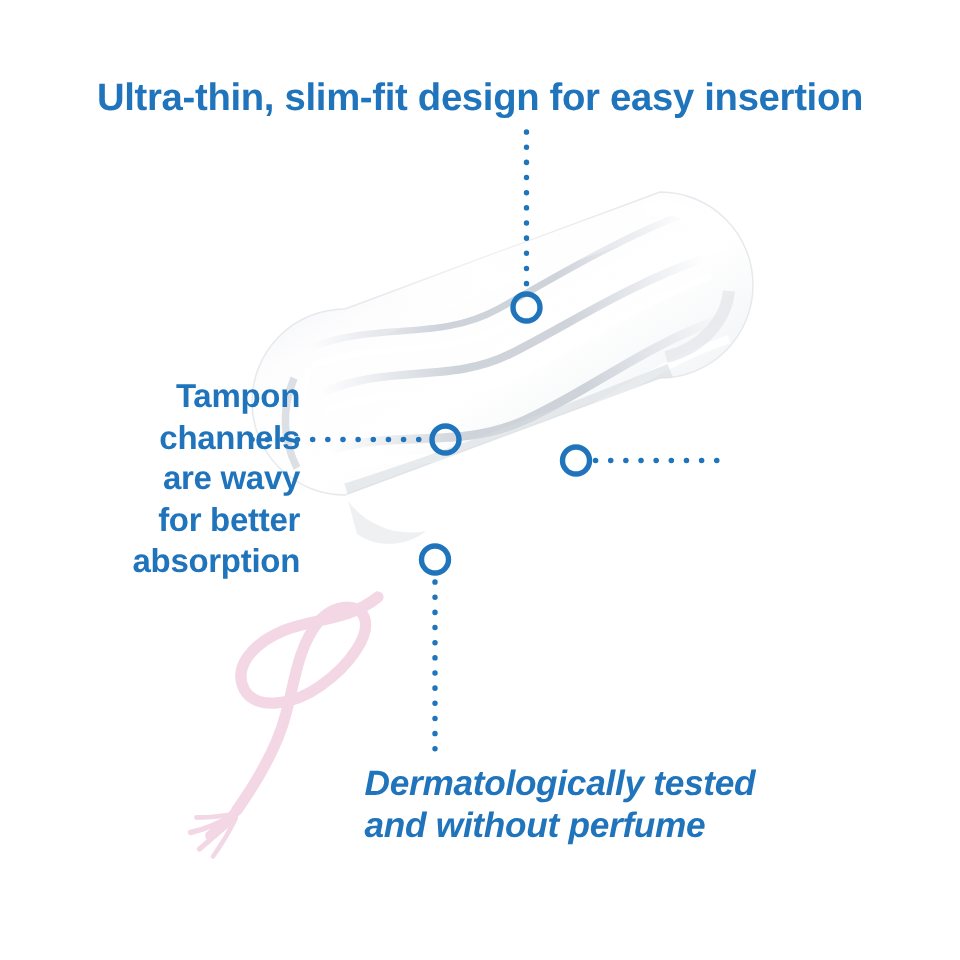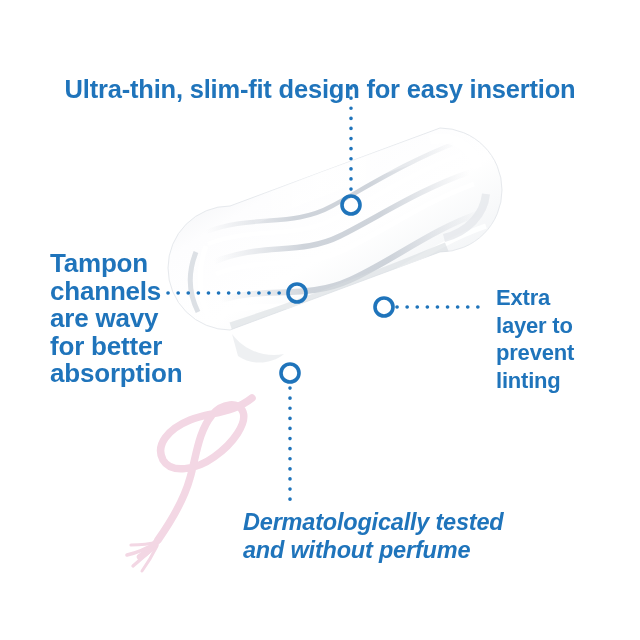--- a/index.html
+++ b/index.html
@@ -24,28 +24,27 @@
     white-space: pre-line;
     letter-spacing: -0.2px;
   }
   #label-top {
     left: 0;
     top: 50px;
     width: 640px;
     text-align: center;
     font-size: 25.5px;
     line-height: 30px;
-    margin-top: 24px;
   }
   #label-left {
     left: 50px;
     top: 250px;
     width: 150px;
-    text-align: left;
-    font-size: 26px;
+    text-align: right;
+    font-size: 22px;
     line-height: 27.5px;
   }
   #label-right {
     left: 496px;
     top: 284px;
     width: 140px;
     text-align: left;
     font-size: 22px;
     line-height: 27.5px;
   }
@@ -180,21 +179,17 @@
   </svg>
 
   <div class="label" id="label-top">Ultra-thin, slim-fit design for easy insertion</div>
 
   <div class="label" id="label-left">Tampon
 channels
 are wavy
 for better
 absorption</div>
 
-  <div class="label" id="label-right">Extra
-layer to
-prevent
-linting</div>
 
   <div class="label" id="label-bottom">Dermatologically tested
 and without perfume</div>
 
 </div>
 
 </body></html>

